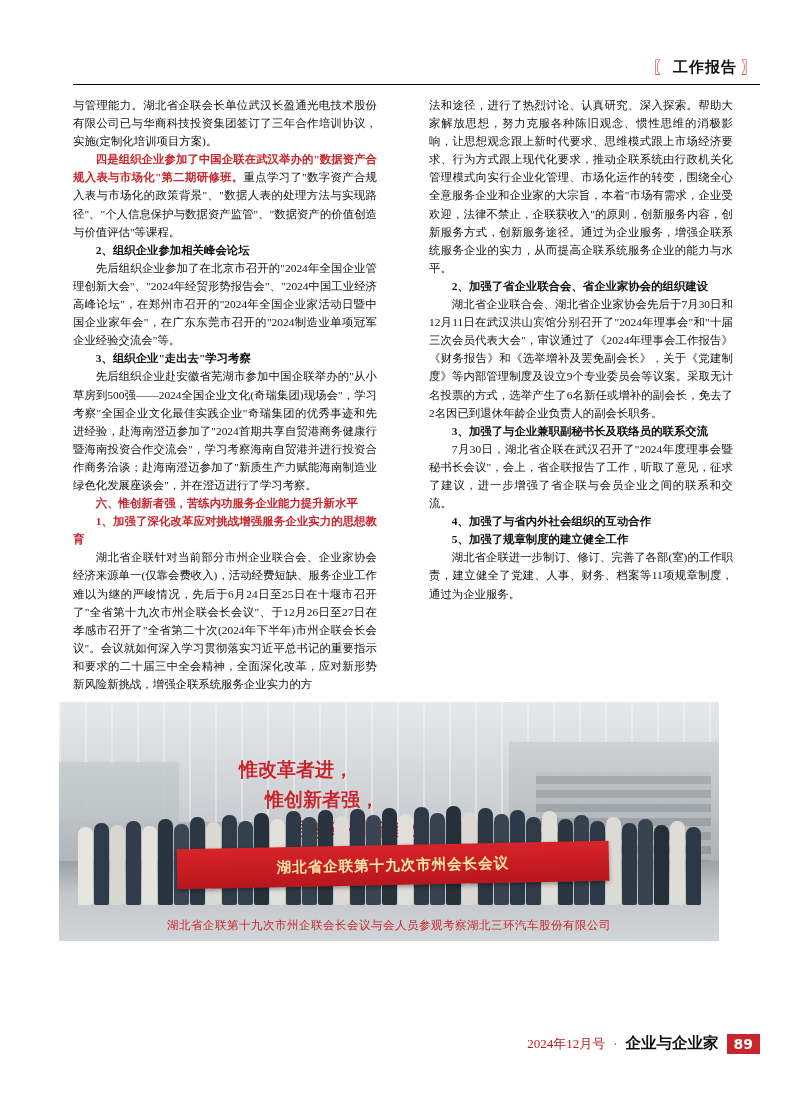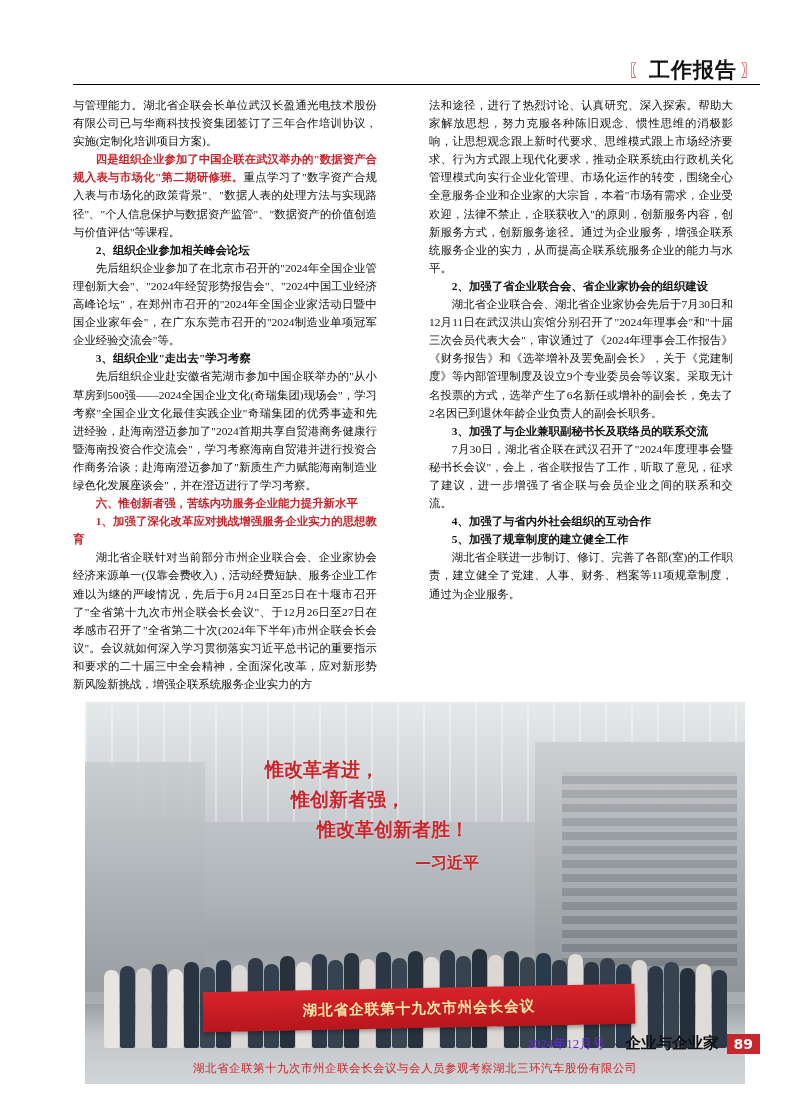--- a/index.html
+++ b/index.html
@@ -25,21 +25,21 @@
     display: flex;
     align-items: center;
     gap: 4px;
   }
   .header .bracket {
     color: #c9252c;
     font-size: 17px;
     font-family: "Liberation Serif", serif;
   }
   .header .title {
-    font-size: 21px;
+    font-size: 15px;
     color: #111;
     letter-spacing: 1px;
     font-weight: bold;
     font-family: "DejaVu Serif", "Liberation Serif", serif;
   }
   .header-rule {
     position: absolute;
     left: 73px;
     right: 46px;
     top: 84px;
@@ -74,24 +74,24 @@
     font-weight: bold;
   }
   .heading-red {
     color: #c9252c;
     font-weight: bold;
   }
 
   
   .photo-wrap {
     position: absolute;
-    left: 85px;
+    left: 59px;
     top: 702px;
     width: 660px;
-    height: 382px;
+    height: 239px;
   }
   .photo {
     position: absolute;
     inset: 0;
     background: linear-gradient(180deg, #cfd3d6 0%, #bfc4c8 30%, #aeb3b7 52%, #9fa5a9 64%, #b9bdc0 100%);
     overflow: hidden;
   }
   
   .hall-top {
     position: absolute;
@@ -193,21 +193,21 @@
   .footer {
     position: absolute;
     right: 46px;
     bottom: 46px;
     display: flex;
     align-items: center;
     gap: 8px;
   }
   .footer .date {
     font-size: 13px;
-    color: #6d28d9;
+    color: #b91c1c;
   }
   .footer .dot {
     color: #c9252c;
     font-size: 13px;
   }
   .footer .mag {
     font-size: 15.5px;
     font-weight: bold;
     color: #111;
     font-family: "DejaVu Serif", "Liberation Serif", serif;

